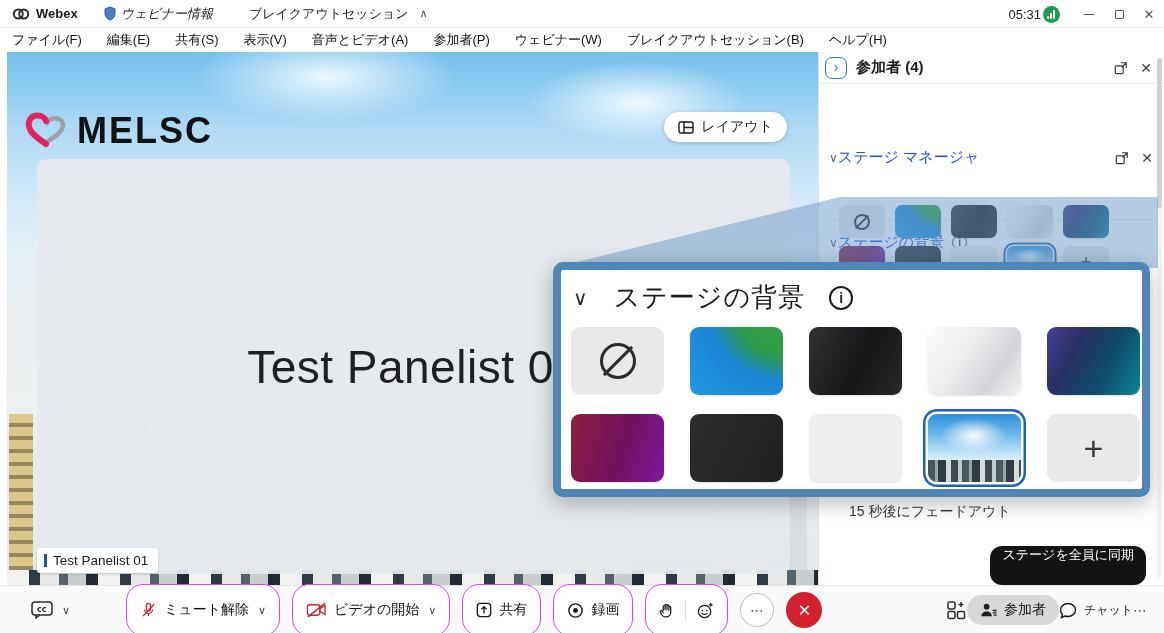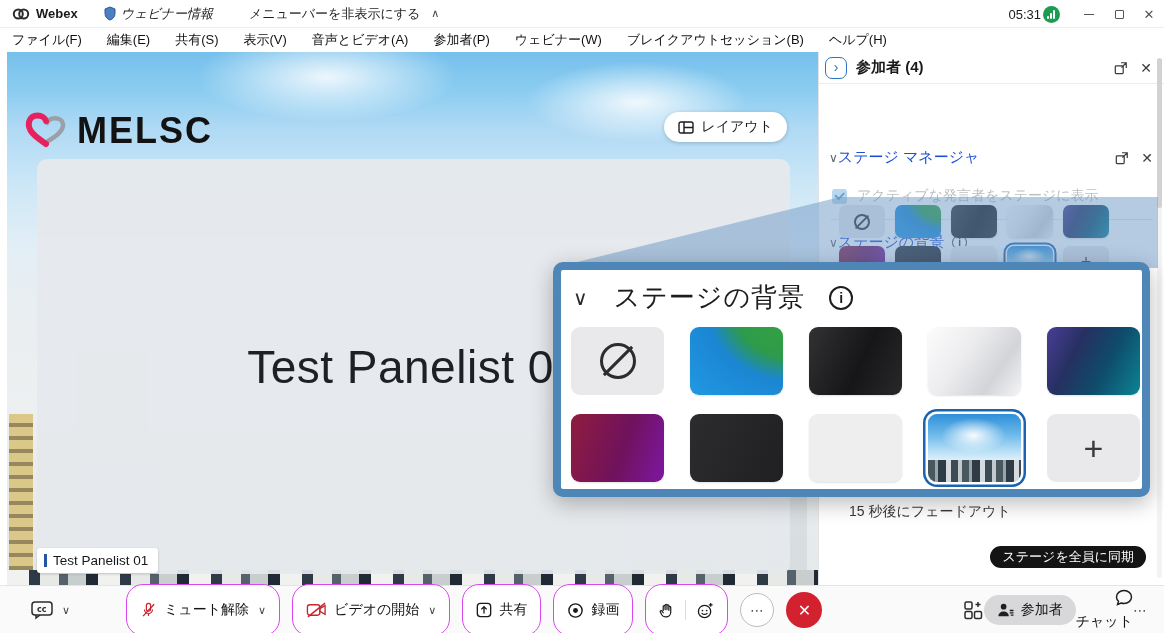--- a/index.html
+++ b/index.html
@@ -61,22 +61,22 @@
   .chev-sm { color:#5f6368; font-size:12px; }
   .checkbox { width:15px; height:15px; background:#b9d8ef; border-radius:3px; position:relative; }
   .checkbox::after { content:""; position:absolute; left:3px; top:3.5px; width:7px; height:3.5px;
      border-left:2px solid #6d9fca; border-bottom:2px solid #6d9fca; transform:rotate(-45deg); }
   .cb-label { font-size:14px; color:#b9bfc6; margin-left:10px; }
   .divider { position:absolute; left:12px; top:167px; width:322px; border-top:1px solid #e7e7e9; }
   .info-circle { display:inline-flex; width:15px; height:15px; border:1.3px solid #3a3a3c; border-radius:50%;
      align-items:center; justify-content:center; font-size:10px; font-weight:700; color:#3a3a3c; margin-left:8px; }
   .panel-grid { position:absolute; left:20px; top:153px; display:grid; grid-template-columns:repeat(5,46px); gap:8px 10px; }
   .fade-note { position:absolute; left:30px; top:451px; font-size:14px; color:#3a3a3c; }
-  .sync-btn { position:absolute; right:18px; top:494px; height:22px; background:#141414; color:#fff;
-     border-radius:12px; font-size:13px; display:flex; align-items:center; padding:0 12px; }
+  .sync-btn { position:absolute; right:18px; top:494px; height:39px; background:#141414; color:#fff;
+     border-radius:12px; font-size:13px; display:flex; padding:0 12px; }
   .scrollbar { position:absolute; right:2px; top:6px; width:5px; height:520px; background:#f3f3f4; border-radius:3px; }
   .scroll-thumb { position:absolute; left:0; top:0; width:5px; height:150px; background:#d2d2d5; border-radius:3px; }
 
   
   .swatch { width:93px; height:68px; border-radius:9px; position:relative; box-shadow:0 1px 2px rgba(0,0,0,.12); overflow:hidden; }
   .swatch.sm { width:46px; height:33px; border-radius:7px; }
   .swatch-none, .swatch-add { background:#e9e9eb; box-shadow:none; display:flex; align-items:center; justify-content:center; overflow:visible; }
   .no-sign { width:36px; height:36px; border:3px solid #2c2c2e; border-radius:50%; position:relative; }
   .no-sign::after { content:""; position:absolute; left:50%; top:50%; width:3px; height:40px;
      background:#2c2c2e; transform:translate(-50%,-50%) rotate(45deg); }
@@ -112,21 +112,21 @@
   .pill { height:52px; border:1px solid #d946ef; border-radius:17px; background:#fff; display:flex;
      align-items:center; gap:7px; padding:0 13px; font-size:14px; color:#141416; }
   .pill .chev { font-size:11px; color:#444; margin-left:2px; }
   .circle-btn { width:34px; height:34px; border:1px solid #bcbcbf; border-radius:50%; background:#fff;
      display:flex; align-items:center; justify-content:center; color:#3a3a3c; font-size:15px; }
   .leave-btn { width:36px; height:36px; border-radius:50%; background:#d42130; color:#fff; display:flex;
      align-items:center; justify-content:center; font-size:16px; font-weight:700; }
   .react-divider { width:1px; height:20px; background:#dcdcde; }
   .participants-btn { height:30px; background:#d8d8db; border:none; border-radius:15px; display:flex;
      align-items:center; gap:7px; padding:0 13px; font-size:14px; color:#141416; }
-  .chat-btn { display:flex; align-items:flex-end; gap:7px; font-size:14px; color:#141416;flex-direction:column; }
+  .chat-btn { display:flex; align-items:flex-start; gap:7px; font-size:12px; color:#141416; }
   .more-dots { font-size:14px; color:#555; letter-spacing:1px; }
 </style>
 </head>
 <body>
 
 <div class="screen">
 
   <div class="titlebar">
     <div class="tb-logo">
       <svg width="18" height="14" viewBox="0 0 20 14">
@@ -135,21 +135,21 @@
       </svg>
       <span>Webex</span>
     </div>
     <div class="tb-item webinfo">
       <svg width="12" height="15" viewBox="0 0 12 15">
         <path d="M6 1 11 3v4.5c0 3.4-2.2 5.6-5 6.5-2.8-.9-5-3.1-5-6.5V3z" fill="#4a7fc0" stroke="#2c5a92" stroke-width="1"></path>
       </svg>
       <span>ウェビナー情報</span>
     </div>
     <div class="tb-item hidebar">
-      <span>メニューバーを非表示にする</span>
+      <span>ブレイクアウトセッション</span>
       <span class="chev">∧</span>
     </div>
     <div class="tb-right">
       <span class="tb-time">05:31</span>
       <span class="signal">
           <i></i>
           <i></i>
           <i></i>
         </span>
       <span class="winbtn">
@@ -228,24 +228,20 @@
       <span class="sm-title">ステージ マネージャ</span>
       <span class="ph-icons" style="margin-right:2px;">
         <svg width="14" height="14" viewBox="0 0 16 16">
           <rect x="1.5" y="5.5" width="9" height="9" rx="1" fill="none" stroke="#3a3a3c" stroke-width="1.4"></rect>
           <path d="M8 2h6v6 M14 2 8.5 7.5" fill="none" stroke="#3a3a3c" stroke-width="1.4"></path>
         </svg>
         <span style="font-size:14px;">✕</span>
       </span>
     </div>
 
-    <div class="row-sm" style="top:135px; left:13px;">
-      <span class="checkbox"></span>
-      <span class="cb-label">アクティブな発言者をステージに表示</span>
-    </div>
 
     <div class="divider"></div>
 
     <div class="row-sm" style="top:128px;">
       <span class="chev-sm" style="position:relative; top:53px;">∨</span>
       <span class="sm-title" style="position:relative; top:53px;">ステージの背景</span>
       <span class="info-circle" style="position:relative; top:53px;">i</span>
     </div>
 
     <div class="panel-grid" id="panel-grid">

